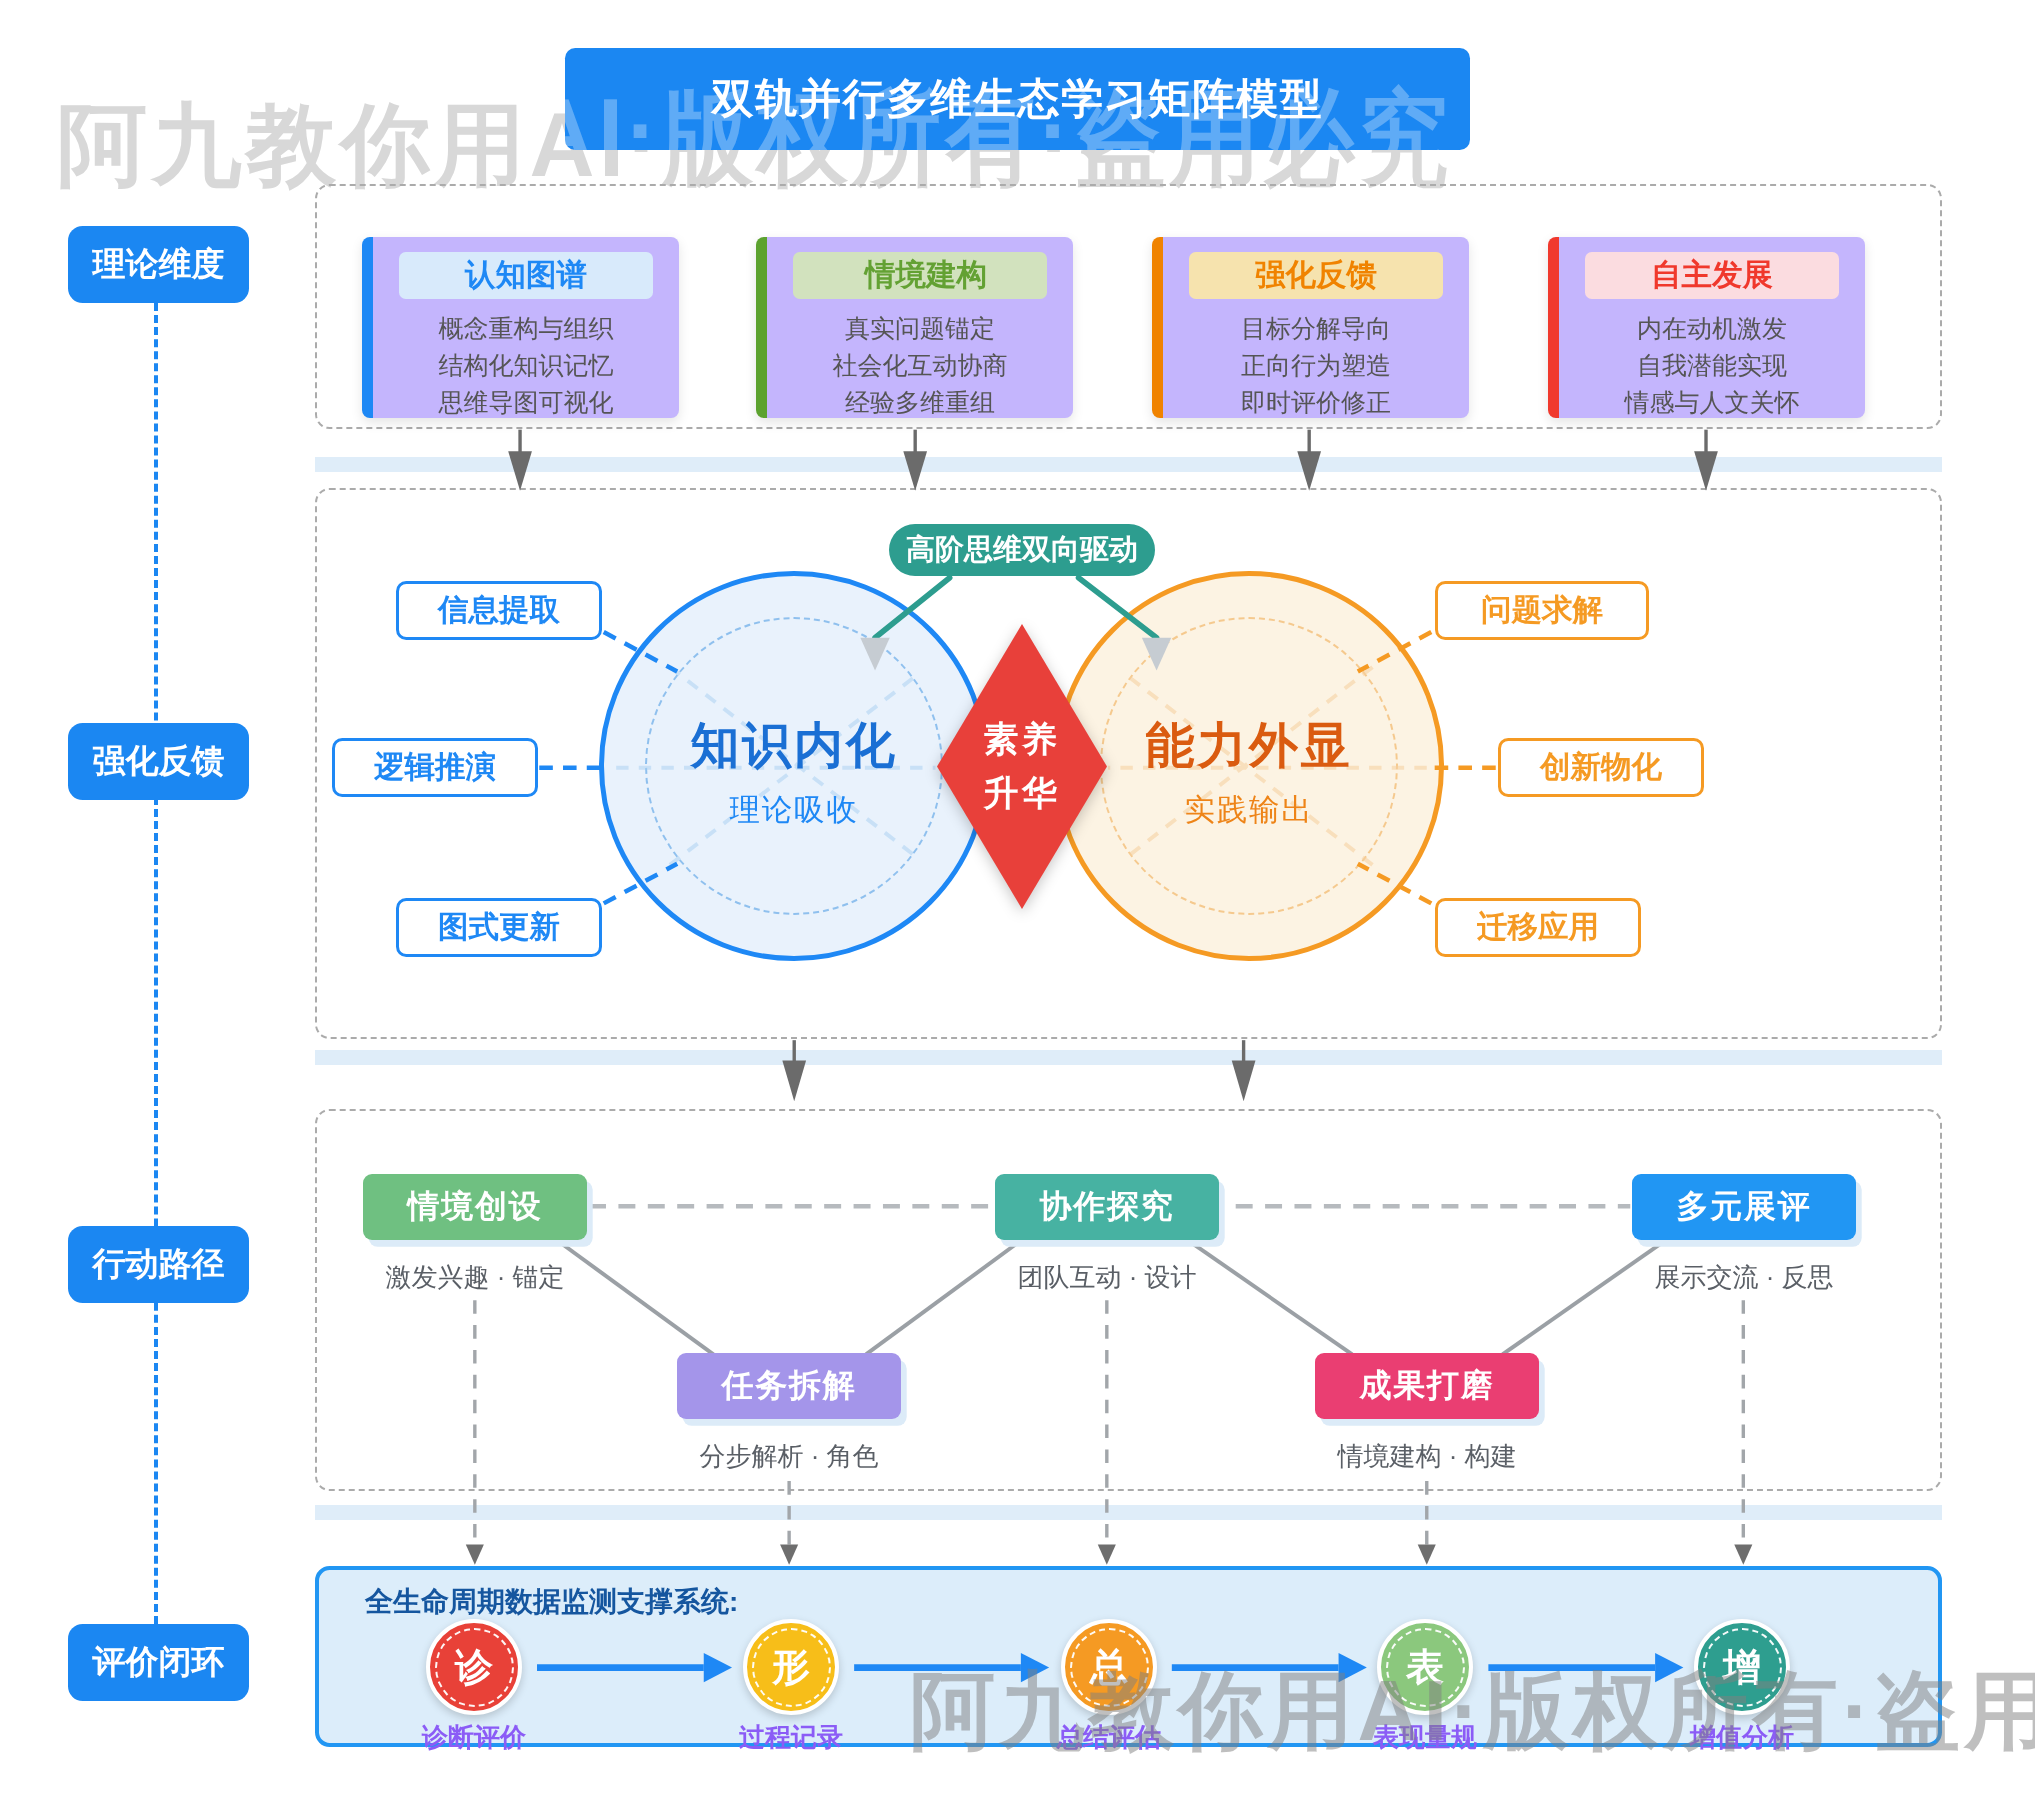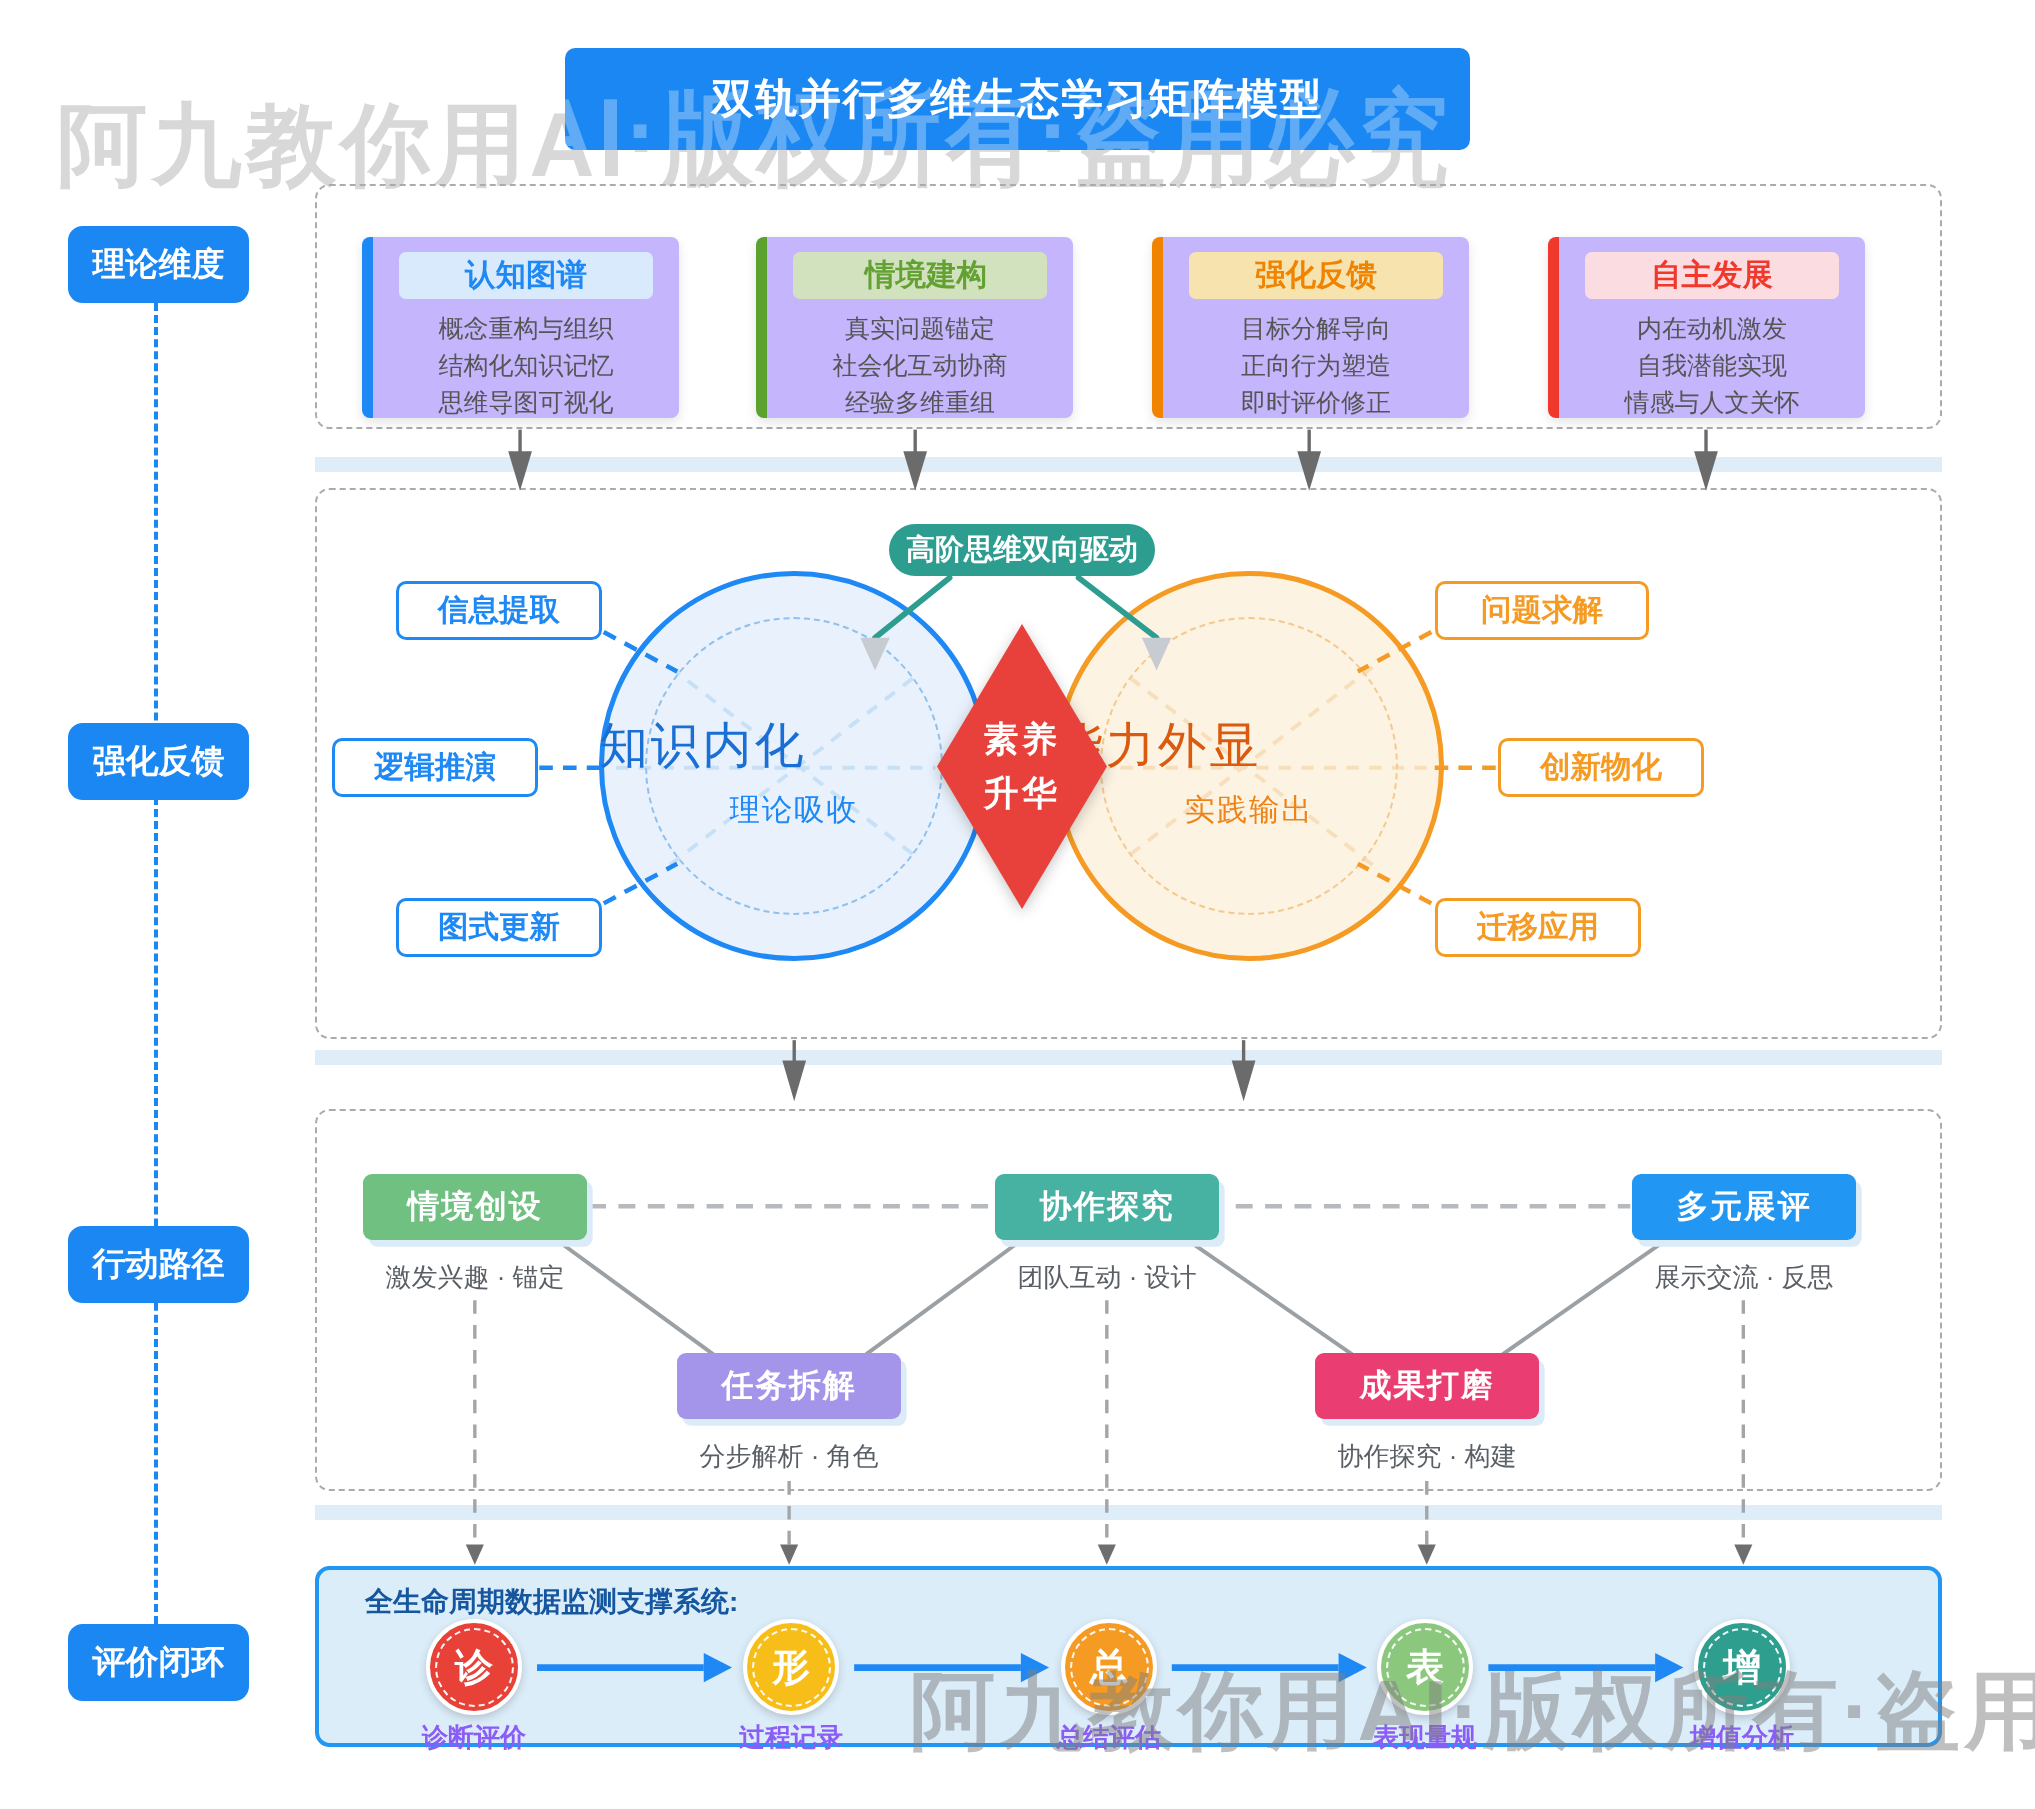--- a/index.html
+++ b/index.html
@@ -33,21 +33,21 @@
   .bar-orange{border-left:11.3px solid #f08300;} .pill-orange{background:#f6e3ae;color:#f08300;}
   .bar-red{border-left:11.3px solid #f0392d;} .pill-red{background:#fbdce0;color:#f0382c;}
   
   .teal-pill{background:#2d9d8f;border-radius:26px;color:#fff;font-size:29px;font-weight:bold;z-index:5;}
   .circle{border-radius:50%;z-index:3;}
   .circle-blue{border:5.1px solid #1e88f5;background:#e9f2fc;}
   .circle-orange{border:5.1px solid #f59a23;background:#fcf3e3;}
   .ring{position:absolute;inset:41px;border-radius:50%;}
   .ring-blue{border:2.8px dashed #8fc0ee;}
   .ring-orange{border:2.8px dashed #f5c98e;}
-  .v-title{font-size:49px;font-weight:normal;letter-spacing:2.8px;z-index:5;}
+  .v-title{font-size:49px;font-weight:bold;letter-spacing:2.8px;text-align:center;z-index:5;}
   .v-sub{font-size:30.5px;letter-spacing:1.7px;text-align:center;z-index:5;}
   .diamond-wrap{z-index:6;filter:drop-shadow(0 4.5px 6.8px rgba(0,0,0,.22));}
   .diamond{width:100%;height:100%;background:#e8403a;clip-path:polygon(50% 0,100% 50%,50% 100%,0 50%);
            display:flex;flex-direction:column;align-items:center;justify-content:center;gap:6.8px;}
   .diamond span{color:#fff;font-size:35px;font-weight:bold;letter-spacing:3.4px;}
   .sat{background:#fff;border-radius:10.2px;font-size:30.5px;font-weight:bold;z-index:5;}
   .sat-blue{border:3.4px solid #1e88f5;color:#1e88f5;}
   .sat-orange{border:3.4px solid #f59a23;color:#f59a23;}
   
   .step{border-radius:9px;color:#fff;font-size:32px;font-weight:bold;letter-spacing:1.7px;z-index:5;
@@ -153,21 +153,21 @@
 
   <div class="abs step ctr" style="left:363px;top:1174px;width:224px;height:66px;background:#6fc081;">情境创设</div>
   <div class="abs step ctr" style="left:677px;top:1353px;width:224px;height:66px;background:#a495ea;">任务拆解</div>
   <div class="abs step ctr" style="left:995px;top:1174px;width:224px;height:66px;background:#47b2a2;">协作探究</div>
   <div class="abs step ctr" style="left:1315px;top:1353px;width:224px;height:66px;background:#ea3e72;">成果打磨</div>
   <div class="abs step ctr" style="left:1632px;top:1174px;width:224px;height:66px;background:#2196f3;">多元展评</div>
 
   <div class="abs caption" style="left:328px;top:1260px;width:294px;">激发兴趣 · 锚定</div>
   <div class="abs caption" style="left:642px;top:1439px;width:294px;">分步解析 · 角色</div>
   <div class="abs caption" style="left:960px;top:1260px;width:294px;">团队互动 · 设计</div>
-  <div class="abs caption" style="left:1280px;top:1439px;width:294px;">协作探究 · 构建</div>
+  <div class="abs caption" style="left:1280px;top:1439px;width:294px;">情境建构 · 构建</div>
   <div class="abs caption" style="left:1597px;top:1260px;width:294px;">展示交流 · 反思</div>
 
   <div class="abs panel" style="left:315px;top:1566px;width:1627px;height:181px;"></div>
   <div class="abs panel-header" style="left:365px;top:1583px;">全生命周期数据监测支撑系统:</div>
 
   <div class="abs eval-node" style="left:389px;top:1619px;width:170px;">
     <div class="eval-circle" style="background:#e84138;">
       <span class="eval-char">诊</span>
     </div>
     <div class="eval-label">诊断评价</div>

